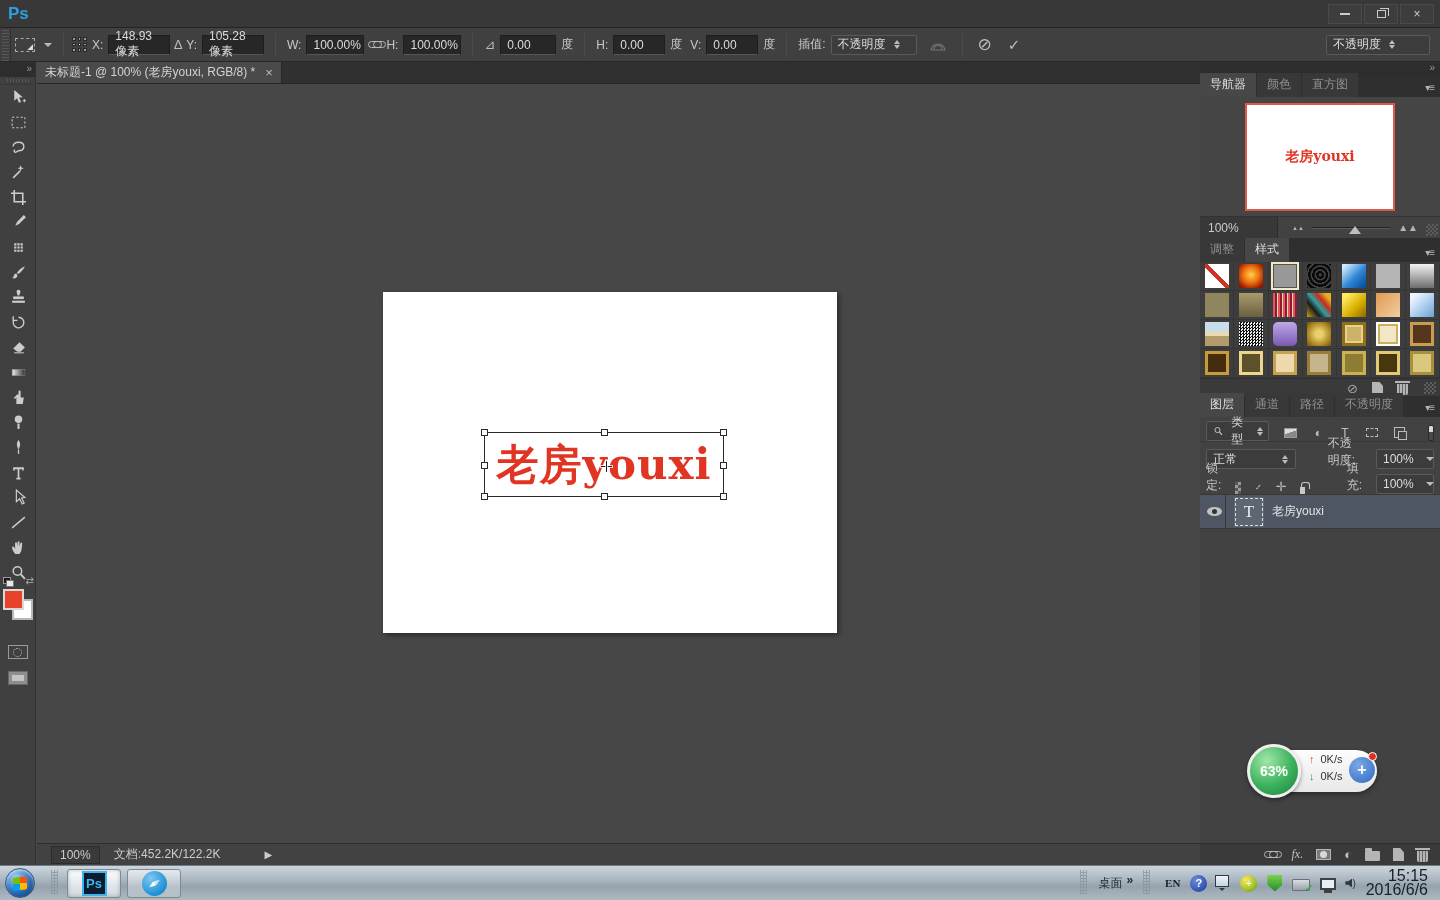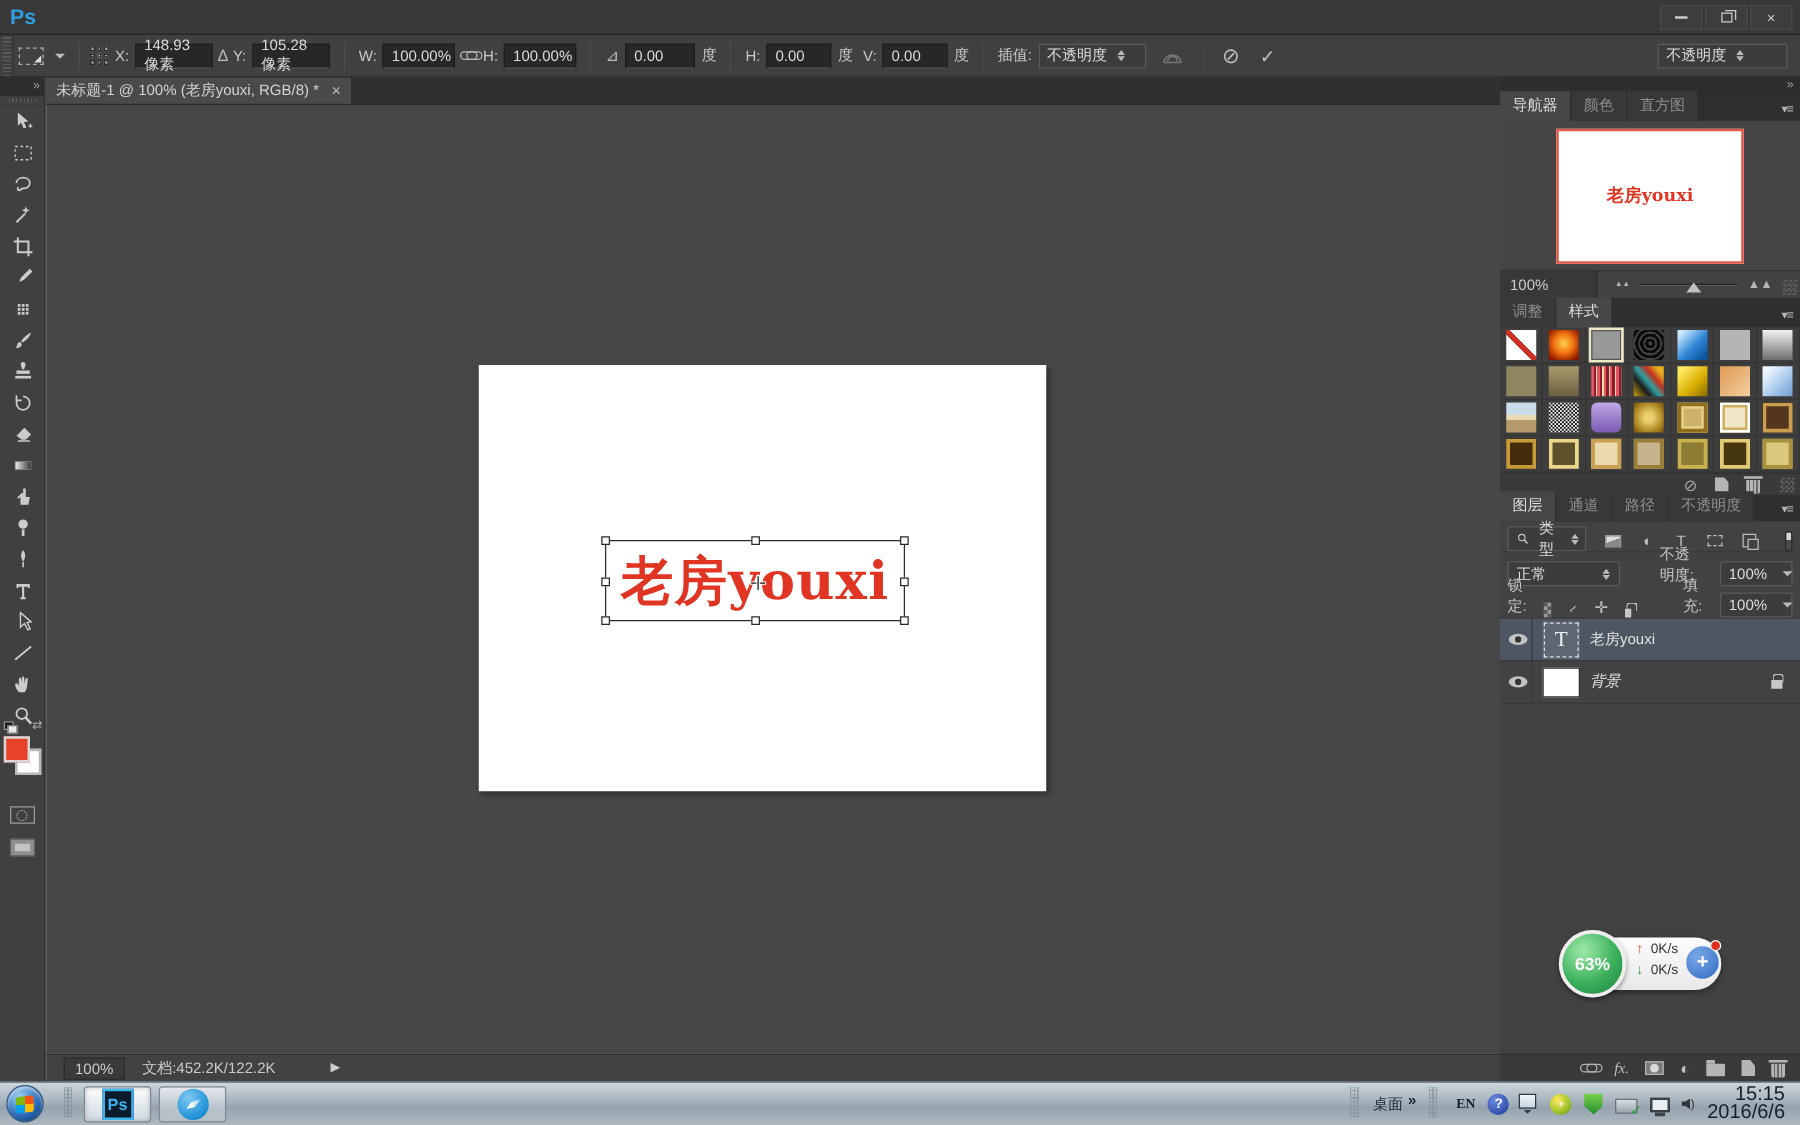--- a/index.html
+++ b/index.html
@@ -736,28 +736,20 @@
       </span>
     </div>
     <div id="layerlist">
       <div class="layer selected">
         <span class="eyebox">
             <span class="eye"></span>
           </span>
         <span class="tthumb">T</span>
         <span class="lname">老房youxi</span>
       </div>
-      <div class="layer">
-        <span class="eyebox">
-            <span class="eye"></span>
-          </span>
-        <span class="bgthumb"></span>
-        <span class="lname bgname">背景</span>
-        <span class="lock laylock"></span>
-      </div>
     </div>
     <div id="layfoot">
       <span class="chain"></span>
       <span class="fxtxt">fx.</span>
       <span class="maskic">
           <i></i>
         </span>
       <span class="halfc">◐</span>
       <span class="folder"></span>
       <span class="page"></span>

